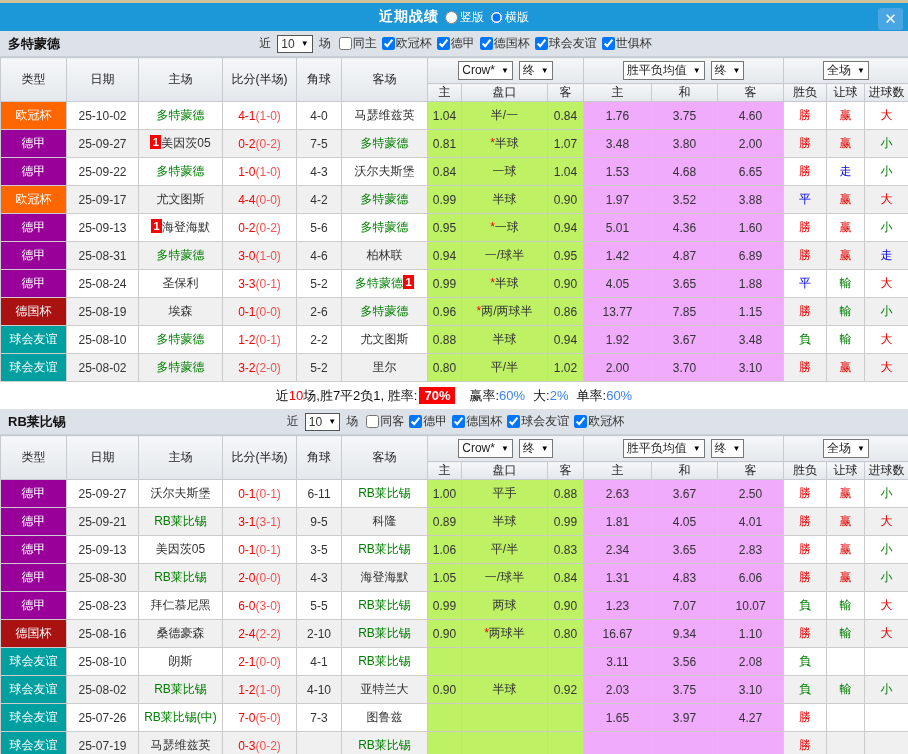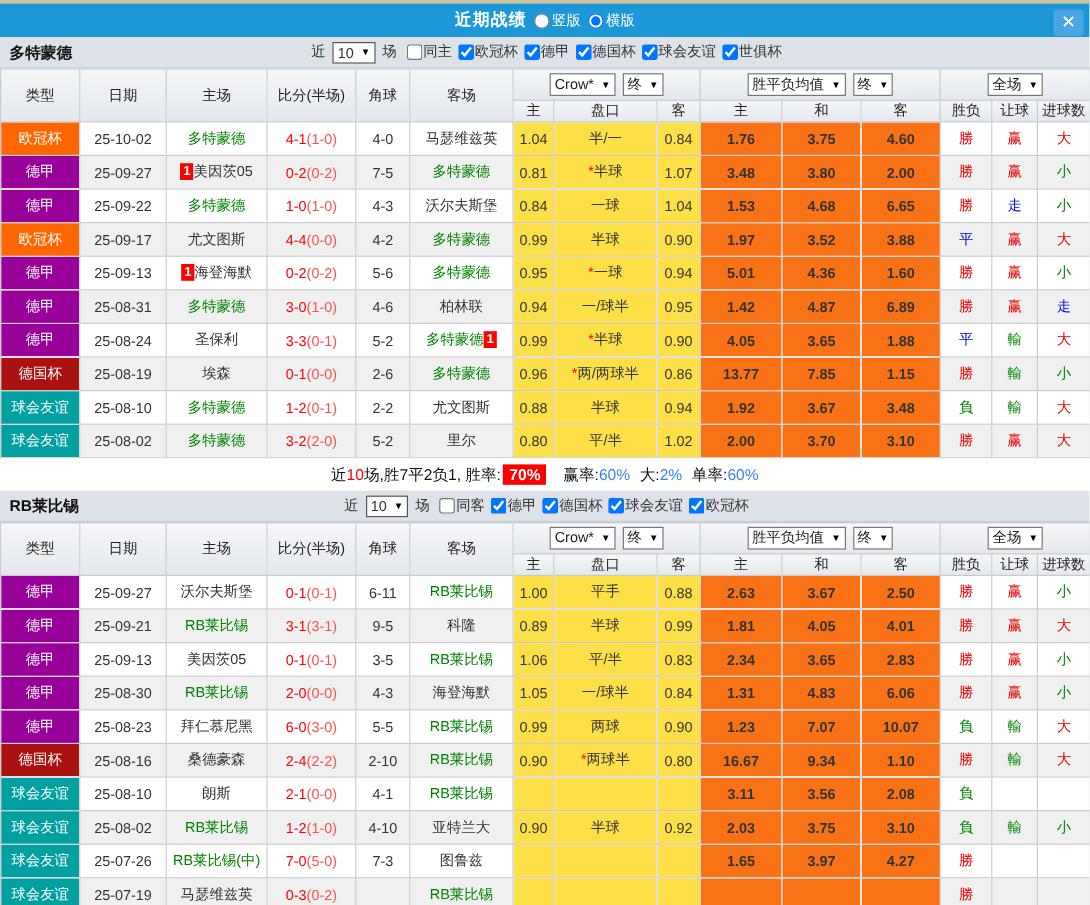--- a/index.html
+++ b/index.html
@@ -46,22 +46,22 @@
     border: 1px solid #ccc; text-align: center; padding: 0;
     white-space: nowrap; overflow: hidden; font-weight: normal;
   }
   thead th { background: linear-gradient(#f5f7f9,#e4e8ec); color: #222; border-color: #c6cbd1; }
   thead tr.r1 th { height: 26px; }
   thead tr.r2 th { height: 17px; font-size: 12px; }
   thead .selbox { border-color: #777; height: 19px; }
   tbody td { height: 28px; font-size: 12px; color: #333; }
   tr.striped td.plain { background: #f0f0f0; }
   td.league { color: #fff; font-size: 12px; }
-  td.asian { background: #fde047; }
-  td.avg   { background: #f97316; font-weight: bold; }
+  td.asian { background: #bef264; }
+  td.avg   { background: #f0abfc; }
   .tracked { color: #008000; }
   .score { color: #ff0000; }
   .half  { color: #ff5050; }
   .badge {
     display: inline-block; background: #ff0000; color: #fff;
     width: 11px; height: 14px; line-height: 14px; font-size: 11px; font-weight: bold;
     vertical-align: 1px;
   }
   .star { color: #ff0000; }
   .res-red   { color: #e60000; }

